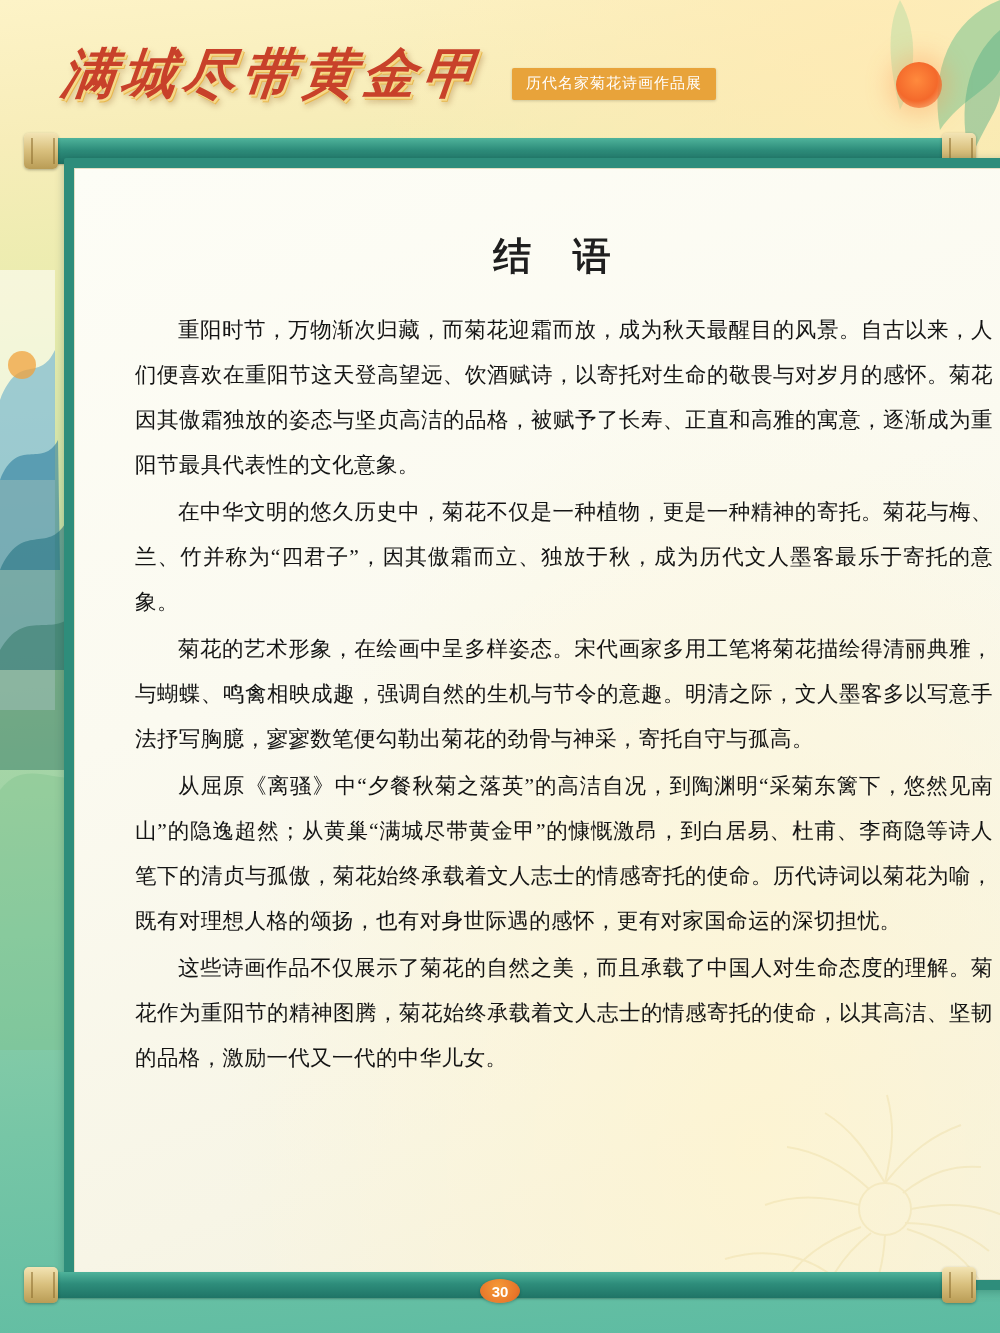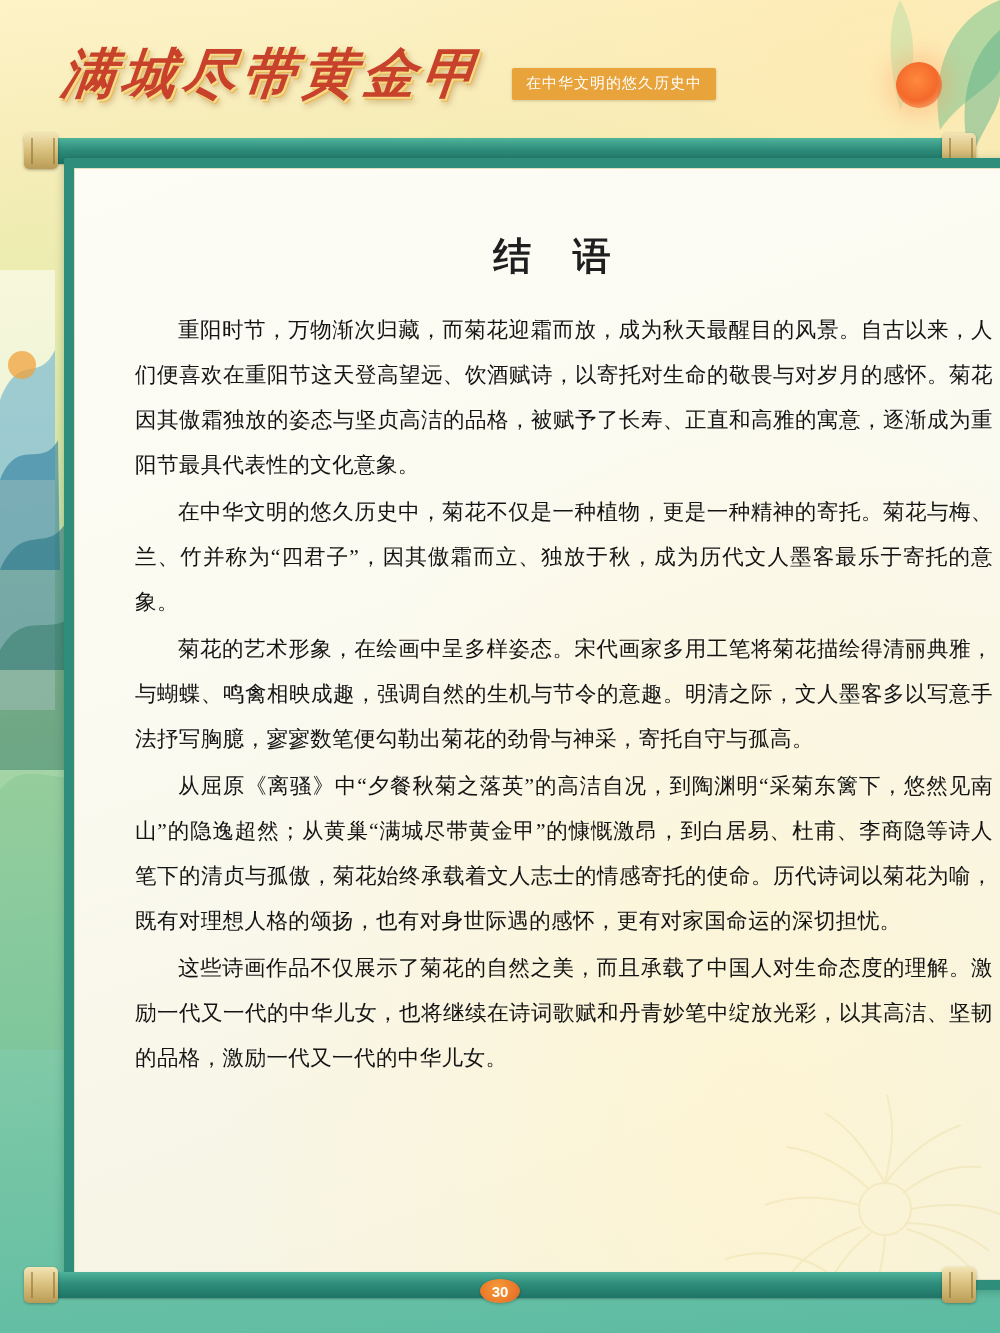--- a/index.html
+++ b/index.html
@@ -251,21 +251,21 @@
   <div class="sun-dot"></div>
 
   <svg class="deco-bottom" viewBox="0 0 520 330" preserveAspectRatio="none">
     <g fill="#fff4c4" opacity="0.55">
       <ellipse cx="260" cy="200" rx="150" ry="95"></ellipse>
     </g>
   </svg>
 
   <div class="header">
     <div class="brand-title">满城尽带黄金甲</div>
-    <div class="brand-sub">在中华文明的悠久历史中</div>
+    <div class="brand-sub">历代名家菊花诗画作品展</div>
   </div>
 
   <div class="scroll">
 
     <div class="rod top">
       <div class="knob left"></div>
       <div class="knob right"></div>
     </div>
 
     <div class="paper-outer">
@@ -291,21 +291,21 @@
           </g>
         </svg>
 
         <div class="content">
           <div class="doc-title">结  语</div>
           <div class="doc-body">
             <p>重阳时节，万物渐次归藏，而菊花迎霜而放，成为秋天最醒目的风景。自古以来，人们便喜欢在重阳节这天登高望远、饮酒赋诗，以寄托对生命的敬畏与对岁月的感怀。菊花因其傲霜独放的姿态与坚贞高洁的品格，被赋予了长寿、正直和高雅的寓意，逐渐成为重阳节最具代表性的文化意象。</p>
             <p>在中华文明的悠久历史中，菊花不仅是一种植物，更是一种精神的寄托。菊花与梅、兰、竹并称为“四君子”，因其傲霜而立、独放于秋，成为历代文人墨客最乐于寄托的意象。</p>
             <p>菊花的艺术形象，在绘画中呈多样姿态。宋代画家多用工笔将菊花描绘得清丽典雅，与蝴蝶、鸣禽相映成趣，强调自然的生机与节令的意趣。明清之际，文人墨客多以写意手法抒写胸臆，寥寥数笔便勾勒出菊花的劲骨与神采，寄托自守与孤高。</p>
             <p>从屈原《离骚》中“夕餐秋菊之落英”的高洁自况，到陶渊明“采菊东篱下，悠然见南山”的隐逸超然；从黄巢“满城尽带黄金甲”的慷慨激昂，到白居易、杜甫、李商隐等诗人笔下的清贞与孤傲，菊花始终承载着文人志士的情感寄托的使命。历代诗词以菊花为喻，既有对理想人格的颂扬，也有对身世际遇的感怀，更有对家国命运的深切担忧。</p>
-            <p>这些诗画作品不仅展示了菊花的自然之美，而且承载了中国人对生命态度的理解。激励一代又一代的中华儿女，也将继续在诗词歌赋和丹青妙笔中绽放光彩，以其高洁、坚韧的品格，激励一代又一代的中华儿女。</p>
+            <p>这些诗画作品不仅展示了菊花的自然之美，而且承载了中国人对生命态度的理解。菊花作为重阳节的精神图腾，菊花始终承载着文人志士的情感寄托的使命，以其高洁、坚韧的品格，激励一代又一代的中华儿女。</p>
           </div>
         </div>
 
       </div>
     </div>
 
     <div class="rod bottom">
       <div class="knob left"></div>
       <div class="knob right"></div>
     </div>

